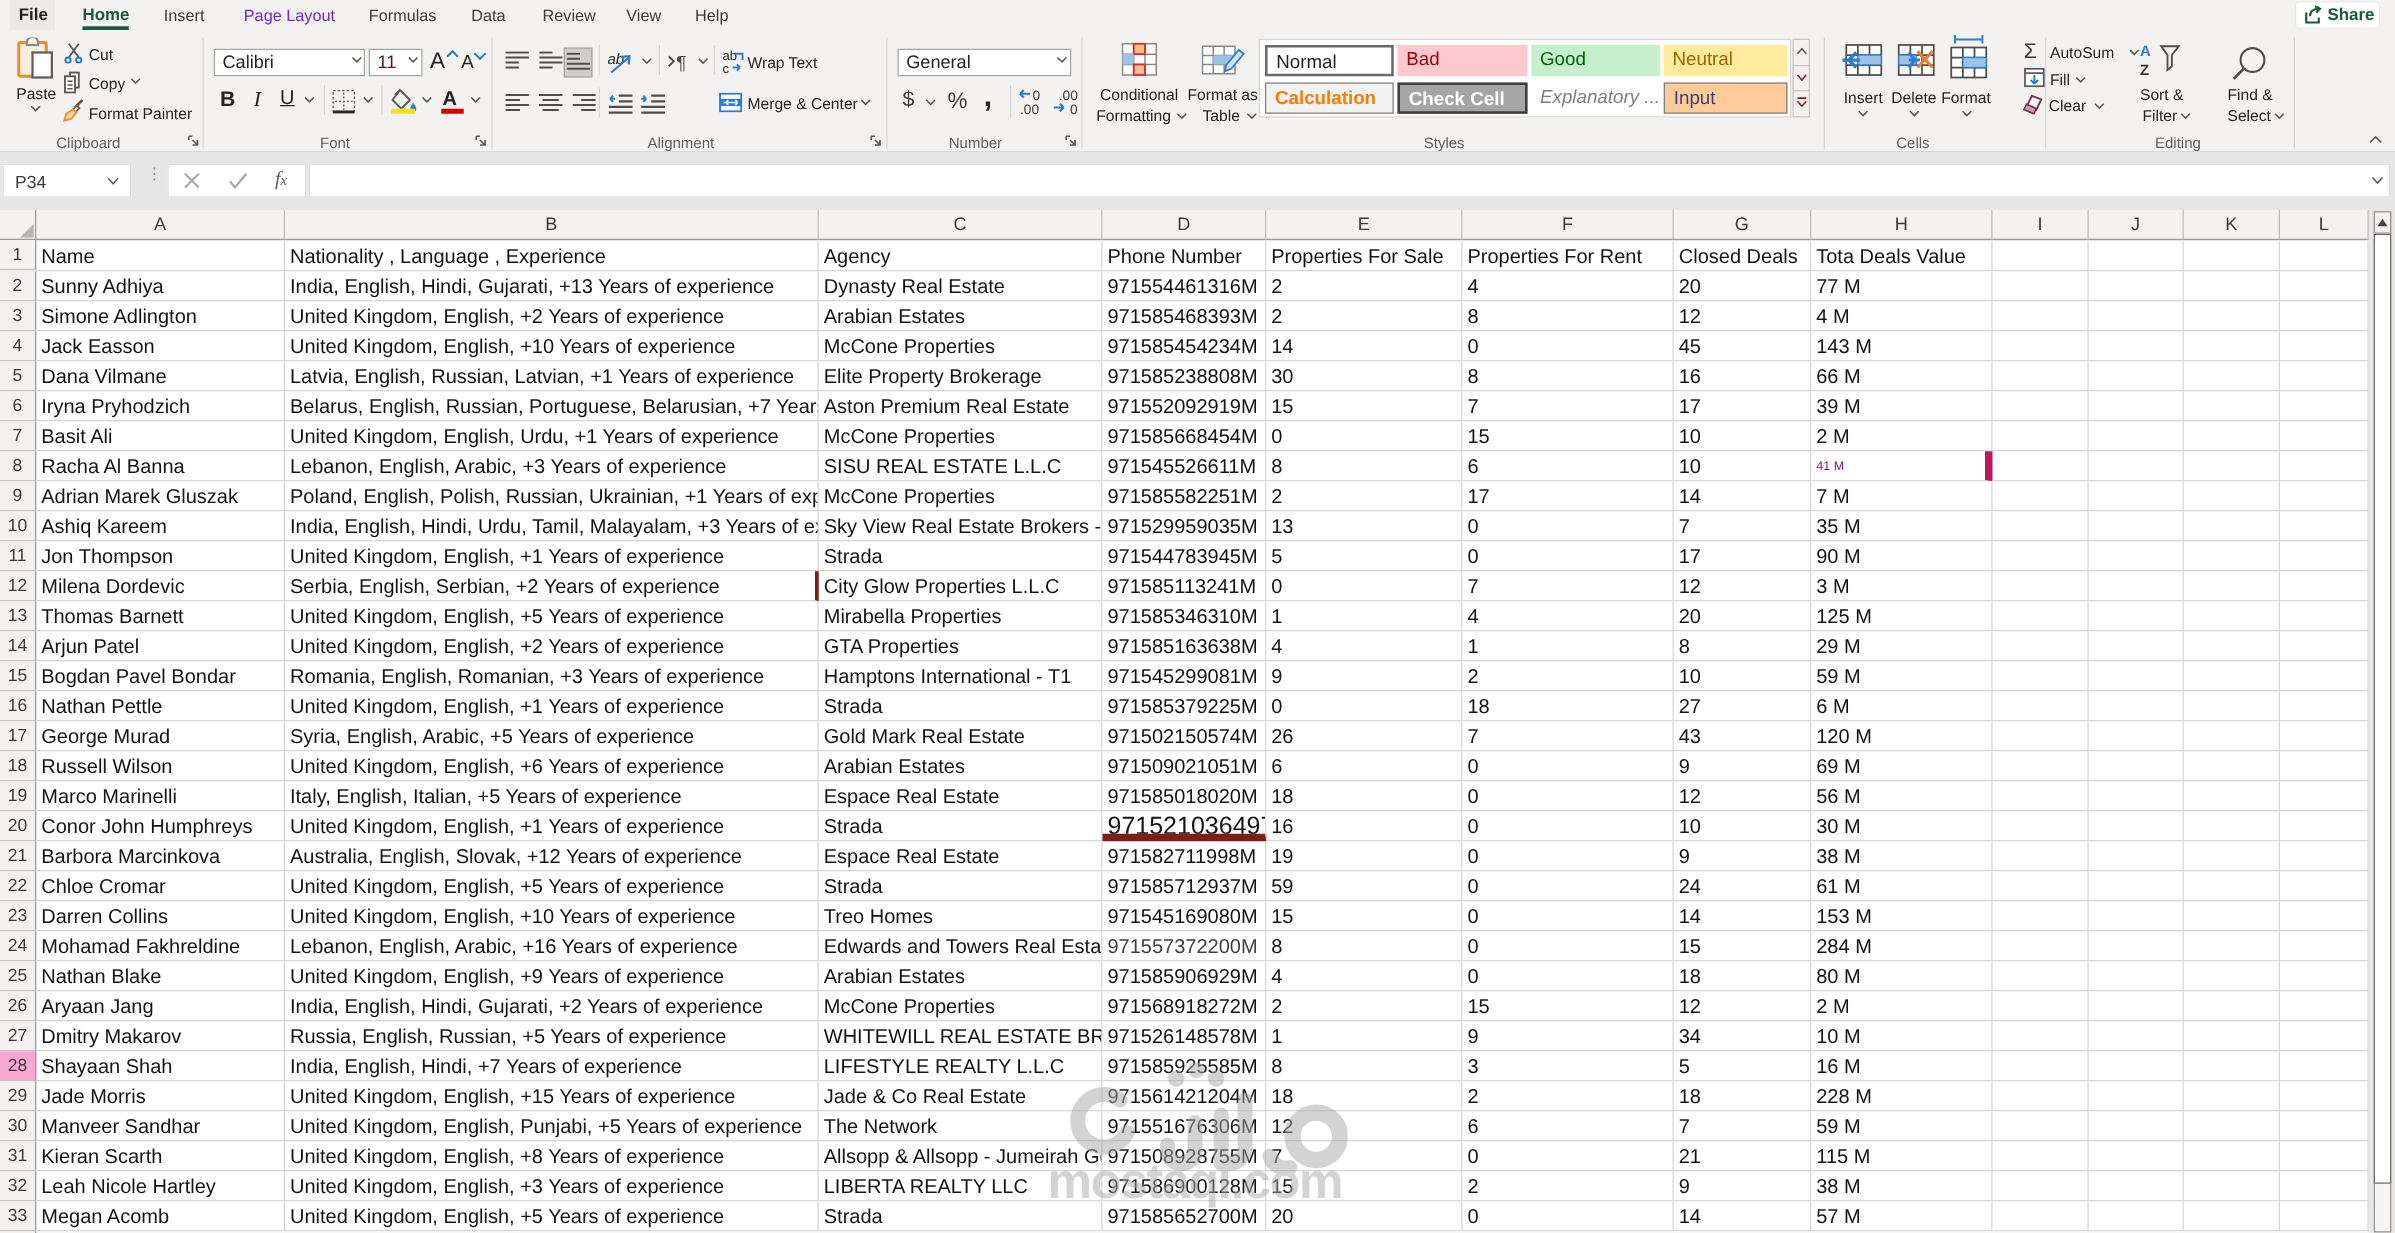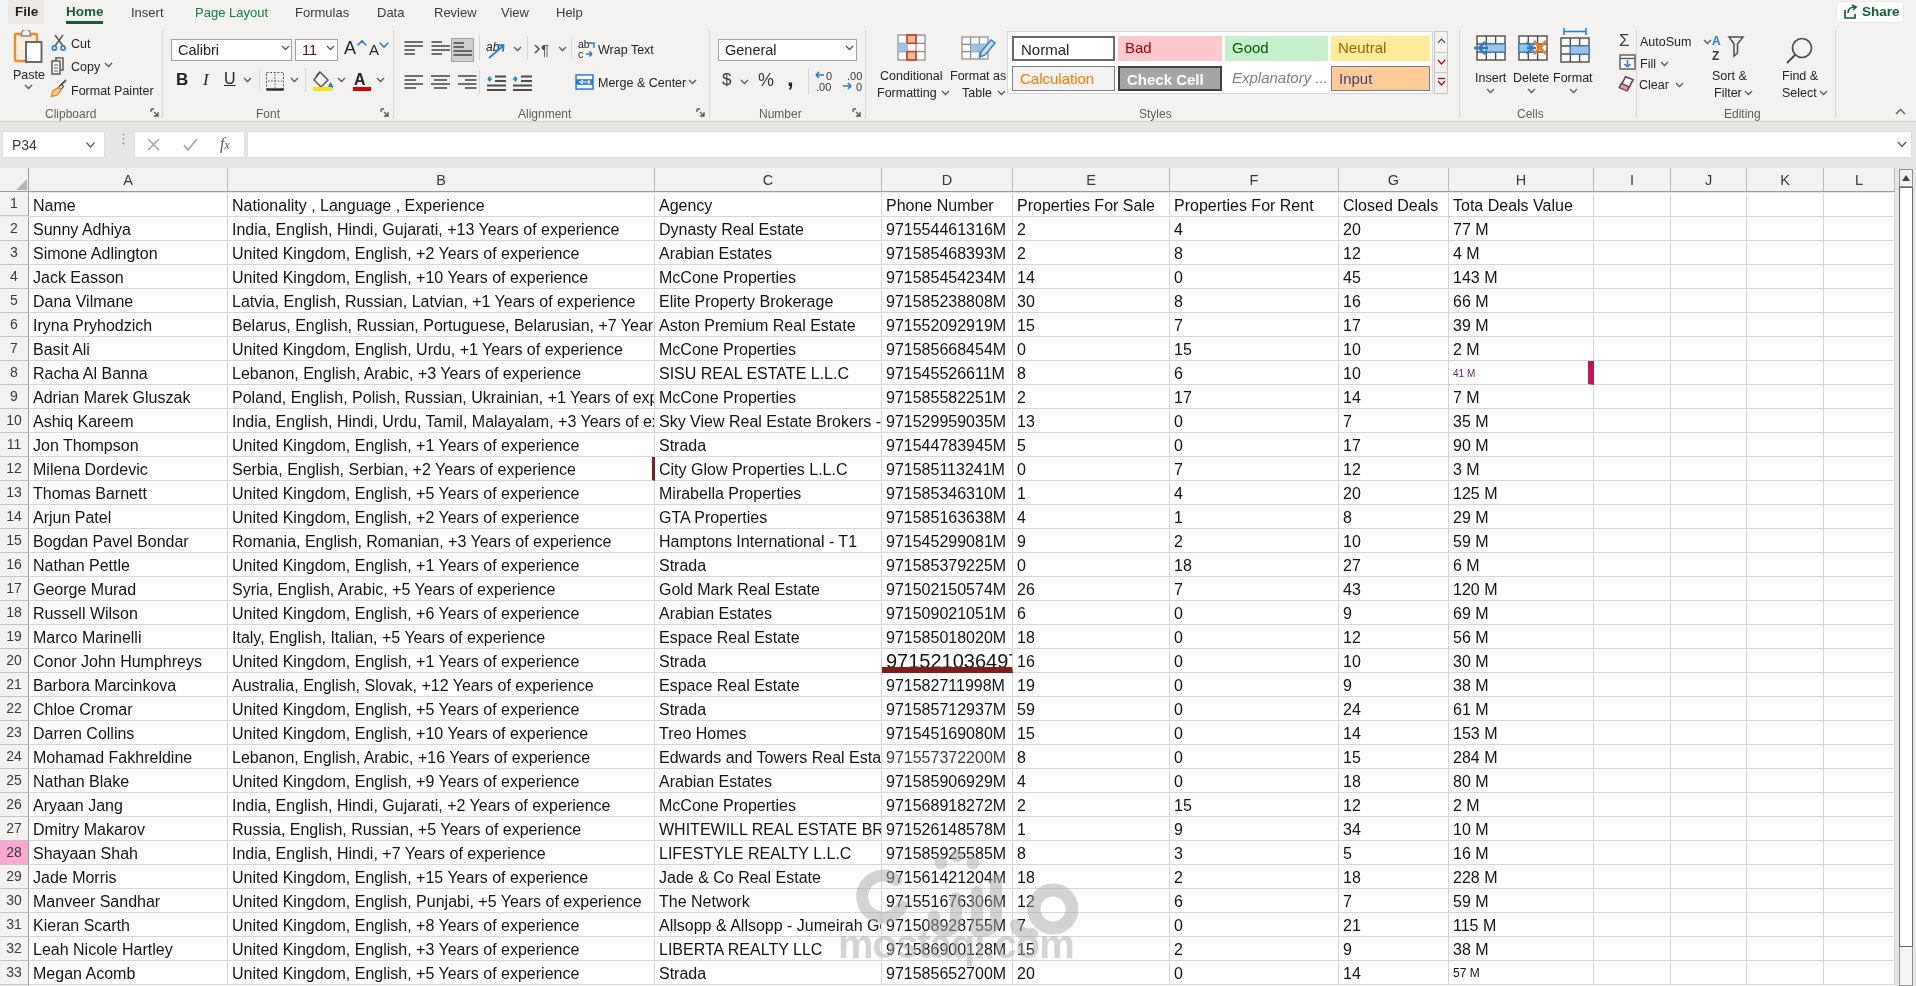--- a/index.html
+++ b/index.html
@@ -14,21 +14,21 @@
 .bl{stroke:#2b7cd3;stroke-width:1.6;stroke-linecap:round;fill:none}
 </style></head>
 <body>
 
 <div class="ab" style="left:0;top:0;width:1916px;height:24px;background:#f3f2f1"></div>
 <div class="ab" style="left:8px;top:0;width:36px;height:24px;background:#ece9e7"></div>
 <div class="ab" style="left:15px;top:4px;font-size:13.5px;font-weight:700;color:#241f1c">File</div>
 <div class="ab" style="left:66px;top:4px;font-size:13.5px;font-weight:700;color:#185c37">Home</div>
 <div class="ab" style="left:66px;top:21px;width:37px;height:3px;background:#185c37"></div>
 <div class="ab" style="left:131px;top:5px;font-size:13px;color:#3b3a39">Insert</div>
-<div class="ab" style="left:195px;top:5px;font-size:13px;color:#15803d">Page Layout</div>
+<div class="ab" style="left:195px;top:5px;font-size:13px;color:#6d28d9">Page Layout</div>
 <div class="ab" style="left:295px;top:5px;font-size:13px;color:#3b3a39">Formulas</div>
 <div class="ab" style="left:377px;top:5px;font-size:13px;color:#3b3a39">Data</div>
 <div class="ab" style="left:434px;top:5px;font-size:13px;color:#3b3a39">Review</div>
 <div class="ab" style="left:501px;top:5px;font-size:13px;color:#3b3a39">View</div>
 <div class="ab" style="left:556px;top:5px;font-size:13px;color:#3b3a39">Help</div>
 <div class="ab" style="left:1836px;top:1px;width:68px;height:22px;background:#fff;border-radius:4px;border:1px solid #ebe9e7"></div>
 <svg class="ab" style="left:1843px;top:4px" width="16" height="16" viewBox="0 0 16 16">
  <path d="M2 6v8h10v-4" fill="none" stroke="#185c37" stroke-width="1.7"></path>
  <path d="M5 9c0-4 3-6 7-6" fill="none" stroke="#185c37" stroke-width="1.7"></path>
  <path d="M9 1l4 2-3 3" fill="none" stroke="#185c37" stroke-width="1.7"></path>
@@ -274,21 +274,21 @@
 <div class="ab ic" style="left:950px;top:69px">Format as</div>
 <div class="ab ic" style="left:962px;top:86px">Table</div>
 <svg class="ab" style="left:997px;top:90px" width="9" height="6" viewBox="0 0 9 6">
     <path d="M1 1l3.5 3.5L8 1" fill="none" stroke="#5a5856" stroke-width="1.3"></path>
   </svg>
 <div class="ab" style="left:1007px;top:31px;width:426px;height:63px;background:#fff;border:1px solid #d8d6d4"></div>
 <div class="ab gal" style="left:1012px;top:36px;width:103px;height:25px;background:#fff;color:#1f1f1f;border:2px solid #6a6866;font-weight:400">Normal</div>
 <div class="ab gal" style="left:1118px;top:36px;width:104px;height:25px;background:#ffc7ce;color:#9c0006;font-weight:400">Bad</div>
 <div class="ab gal" style="left:1225px;top:36px;width:103px;height:25px;background:#c6efce;color:#006100;font-weight:400">Good</div>
 <div class="ab gal" style="left:1331px;top:36px;width:99px;height:25px;background:#ffeb9c;color:#9c6500;font-weight:400">Neutral</div>
-<div class="ab gal" style="left:1012px;top:66px;width:103px;height:25px;background:#f2f2f2;color:#fa7d00;border:1px solid #7f7f7f;font-weight:400">Calculation</div>
+<div class="ab gal" style="left:1012px;top:66px;width:103px;height:25px;background:#f2f2f2;color:#fa7d00;border:1px solid #7f7f7f;font-weight:700">Calculation</div>
 <div class="ab gal" style="left:1118px;top:66px;width:104px;height:25px;background:#a5a5a5;color:#ffffff;border:2px solid #3f3f3f;font-weight:700">Check Cell</div>
 <div class="ab gal" style="left:1225px;top:66px;width:103px;height:25px;background:#ffffff;color:#808080;font-style:italic;font-weight:400">Explanatory ...</div>
 <div class="ab gal" style="left:1331px;top:66px;width:99px;height:25px;background:#ffcc99;color:#3f3f76;border:1px solid #7f7f7f;font-weight:400">Input</div>
 <div class="ab" style="left:1434px;top:31px;width:14px;height:63px;background:#f3f2f1;border:1px solid #c8c6c4"></div>
 <div class="ab" style="left:1434px;top:52px;width:14px;height:21px;background:#f3f2f1;border:1px solid #c8c6c4"></div>
 <svg class="ab" style="left:1437px;top:38px" width="9" height="6" viewBox="0 0 9 6">
     <path d="M1 5l3.5-4L8 5" fill="none" stroke="#5a5856" stroke-width="1.2"></path>
   </svg>
 <svg class="ab" style="left:1437px;top:59px" width="9" height="6" viewBox="0 0 9 6">
     <path d="M1 1l3.5 4L8 1" fill="none" stroke="#8b1a1a" stroke-width="1.2"></path>
@@ -831,21 +831,21 @@
 <div class="ab" style="left:1747px;top:937px;width:77px;height:24px;border-right:1px solid #d8d6d4;border-bottom:1px solid #d8d6d4;font-size:16px;color:#141414;line-height:25px;padding-left:4px;white-space:nowrap;overflow:hidden"></div>
 <div class="ab" style="left:1824px;top:937px;width:71px;height:24px;border-right:1px solid #d8d6d4;border-bottom:1px solid #d8d6d4;font-size:16px;color:#141414;line-height:25px;padding-left:4px;white-space:nowrap;overflow:hidden"></div>
 <div class="ab" style="left:0;top:961px;width:29px;height:24px;background:#f3f2f1;border-right:1px solid #9d9b99;border-bottom:1px solid #c6c4c2;text-align:center;font-size:14px;color:#3b3a39;line-height:23px">33</div>
 <div class="ab" style="left:29px;top:961px;width:199px;height:24px;border-right:1px solid #d8d6d4;border-bottom:1px solid #d8d6d4;font-size:16px;color:#141414;line-height:25px;padding-left:4px;white-space:nowrap;overflow:hidden">Megan Acomb</div>
 <div class="ab" style="left:228px;top:961px;width:427px;height:24px;border-right:1px solid #d8d6d4;border-bottom:1px solid #d8d6d4;font-size:16px;color:#141414;line-height:25px;padding-left:4px;white-space:nowrap;overflow:hidden">United Kingdom, English, +5 Years of experience</div>
 <div class="ab" style="left:655px;top:961px;width:227px;height:24px;border-right:1px solid #d8d6d4;border-bottom:1px solid #d8d6d4;font-size:16px;color:#141414;line-height:25px;padding-left:4px;white-space:nowrap;overflow:hidden">Strada</div>
 <div class="ab" style="left:882px;top:961px;width:131px;height:24px;border-right:1px solid #d8d6d4;border-bottom:1px solid #d8d6d4;font-size:16px;color:#141414;line-height:25px;padding-left:4px;white-space:nowrap;overflow:hidden">971585652700M</div>
 <div class="ab" style="left:1013px;top:961px;width:157px;height:24px;border-right:1px solid #d8d6d4;border-bottom:1px solid #d8d6d4;font-size:16px;color:#141414;line-height:25px;padding-left:4px;white-space:nowrap;overflow:hidden">20</div>
 <div class="ab" style="left:1170px;top:961px;width:169px;height:24px;border-right:1px solid #d8d6d4;border-bottom:1px solid #d8d6d4;font-size:16px;color:#141414;line-height:25px;padding-left:4px;white-space:nowrap;overflow:hidden">0</div>
 <div class="ab" style="left:1339px;top:961px;width:110px;height:24px;border-right:1px solid #d8d6d4;border-bottom:1px solid #d8d6d4;font-size:16px;color:#141414;line-height:25px;padding-left:4px;white-space:nowrap;overflow:hidden">14</div>
-<div class="ab" style="left:1449px;top:961px;width:145px;height:24px;border-right:1px solid #d8d6d4;border-bottom:1px solid #d8d6d4;font-size:12px;color:#141414;line-height:25px;padding-left:4px;white-space:nowrap;overflow:hidden">57 M</div>
+<div class="ab" style="left:1449px;top:961px;width:145px;height:24px;border-right:1px solid #d8d6d4;border-bottom:1px solid #d8d6d4;font-size:16px;color:#141414;line-height:25px;padding-left:4px;white-space:nowrap;overflow:hidden">57 M</div>
 <div class="ab" style="left:1594px;top:961px;width:77px;height:24px;border-right:1px solid #d8d6d4;border-bottom:1px solid #d8d6d4;font-size:16px;color:#141414;line-height:25px;padding-left:4px;white-space:nowrap;overflow:hidden"></div>
 <div class="ab" style="left:1671px;top:961px;width:76px;height:24px;border-right:1px solid #d8d6d4;border-bottom:1px solid #d8d6d4;font-size:16px;color:#141414;line-height:25px;padding-left:4px;white-space:nowrap;overflow:hidden"></div>
 <div class="ab" style="left:1747px;top:961px;width:77px;height:24px;border-right:1px solid #d8d6d4;border-bottom:1px solid #d8d6d4;font-size:16px;color:#141414;line-height:25px;padding-left:4px;white-space:nowrap;overflow:hidden"></div>
 <div class="ab" style="left:1824px;top:961px;width:71px;height:24px;border-right:1px solid #d8d6d4;border-bottom:1px solid #d8d6d4;font-size:16px;color:#141414;line-height:25px;padding-left:4px;white-space:nowrap;overflow:hidden"></div>
 <div class="ab" style="left:0;top:985px;width:29px;height:2px;background:#f3f2f1;border-right:1px solid #9d9b99"></div>
 
 <div class="ab" style="left:1899px;top:169px;width:14px;height:817px;background:#f5f5f5;border:1px solid #919191"></div>
 <div class="ab" style="left:1899px;top:169px;width:14px;height:18px;background:#f3f2f1;border:1px solid #919191"></div>
 <div class="ab" style="left:1902px;top:175px;width:0;height:0;border-left:4px solid transparent;border-right:4px solid transparent;border-bottom:6px solid #444"></div>
 <div class="ab" style="left:1899px;top:187px;width:14px;height:760px;background:#fff;border:1px solid #6a6a6a"></div>

